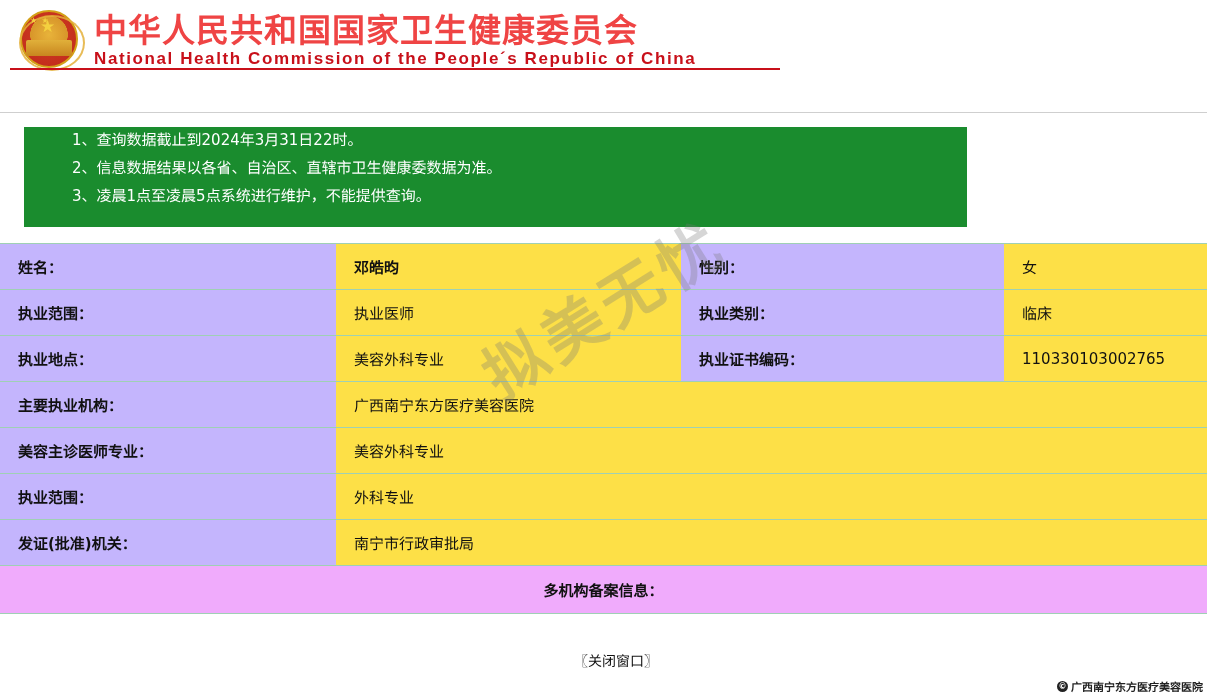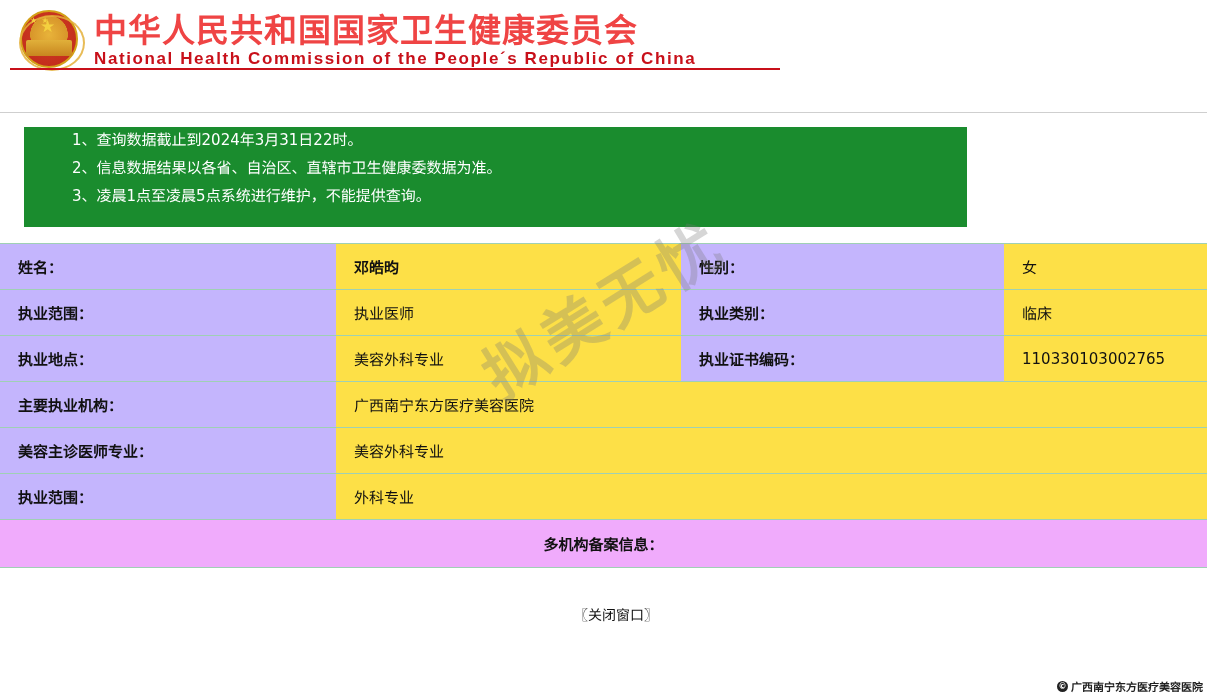--- a/index.html
+++ b/index.html
@@ -298,20 +298,24 @@
         <td class="value" colspan="3">广西南宁东方医疗美容医院</td>
       </tr>
       <tr>
         <td class="label">美容主诊医师专业：</td>
         <td class="value" colspan="3">美容外科专业</td>
       </tr>
       <tr>
         <td class="label">执业范围：</td>
         <td class="value" colspan="3">外科专业</td>
       </tr>
+      <tr>
+        <td class="label">发证(批准)机关：</td>
+        <td class="value" colspan="3">南宁市行政审批局</td>
+      </tr>
       <tr class="section-row">
         <td colspan="4">多机构备案信息：</td>
       </tr>
     </tbody>
   </table>
 </div>
 
 <div class="close-wrap">
   <a href="#">〖关闭窗口〗</a>
 </div>

